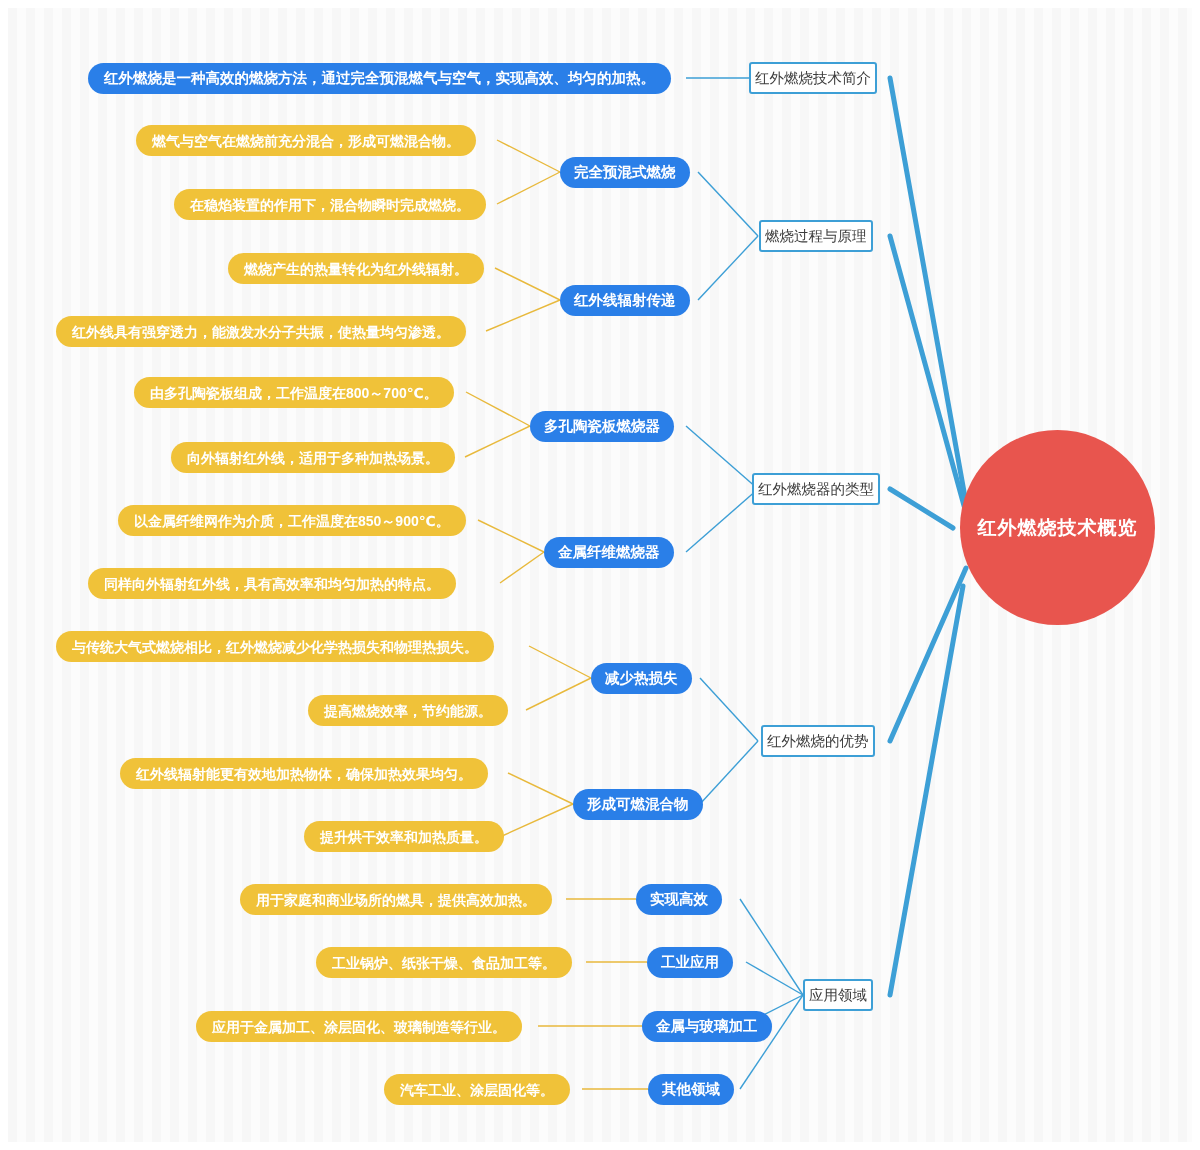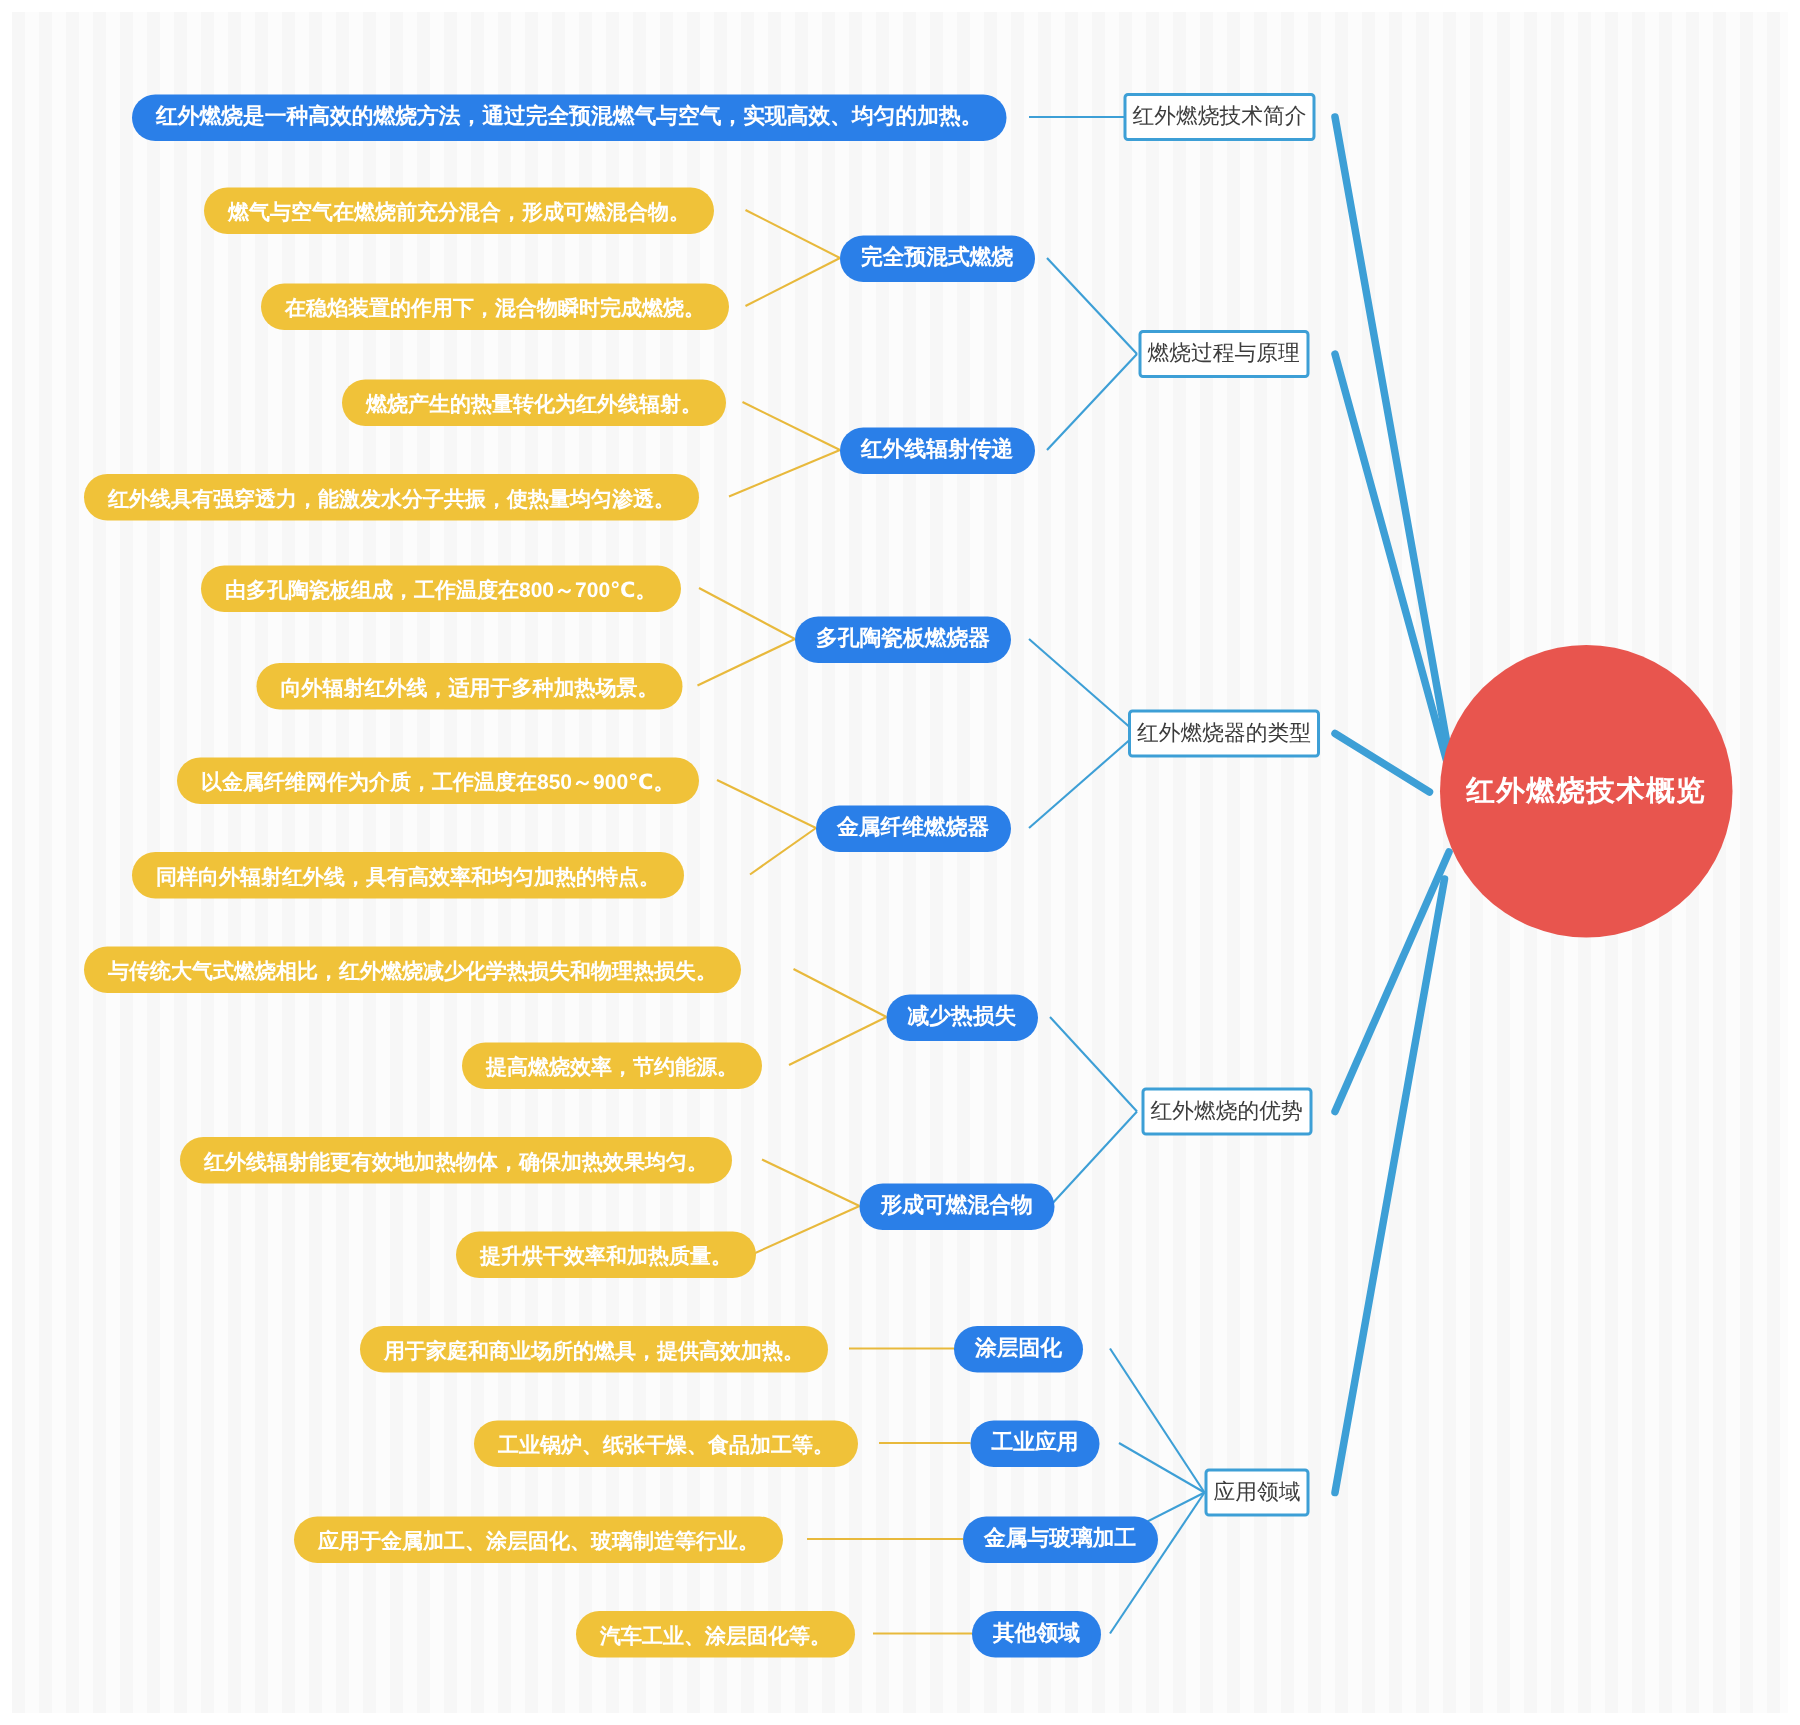--- a/index.html
+++ b/index.html
@@ -151,21 +151,21 @@
   <div class="node l3" style="left:536px;top:529px;">
     <span>金属纤维燃烧器</span>
   </div>
   <div class="node l3" style="left:583px;top:655px;">
     <span>减少热损失</span>
   </div>
   <div class="node l3" style="left:565px;top:781px;">
     <span>形成可燃混合物</span>
   </div>
   <div class="node l3" style="left:628px;top:876px;">
-    <span>涂层固化</span>
+    <span>实现高效</span>
   </div>
   <div class="node l3" style="left:639px;top:939px;">
     <span>工业应用</span>
   </div>
   <div class="node l3" style="left:634px;top:1003px;">
     <span>金属与玻璃加工</span>
   </div>
   <div class="node l3" style="left:640px;top:1066px;">
     <span>其他领域</span>
   </div>

